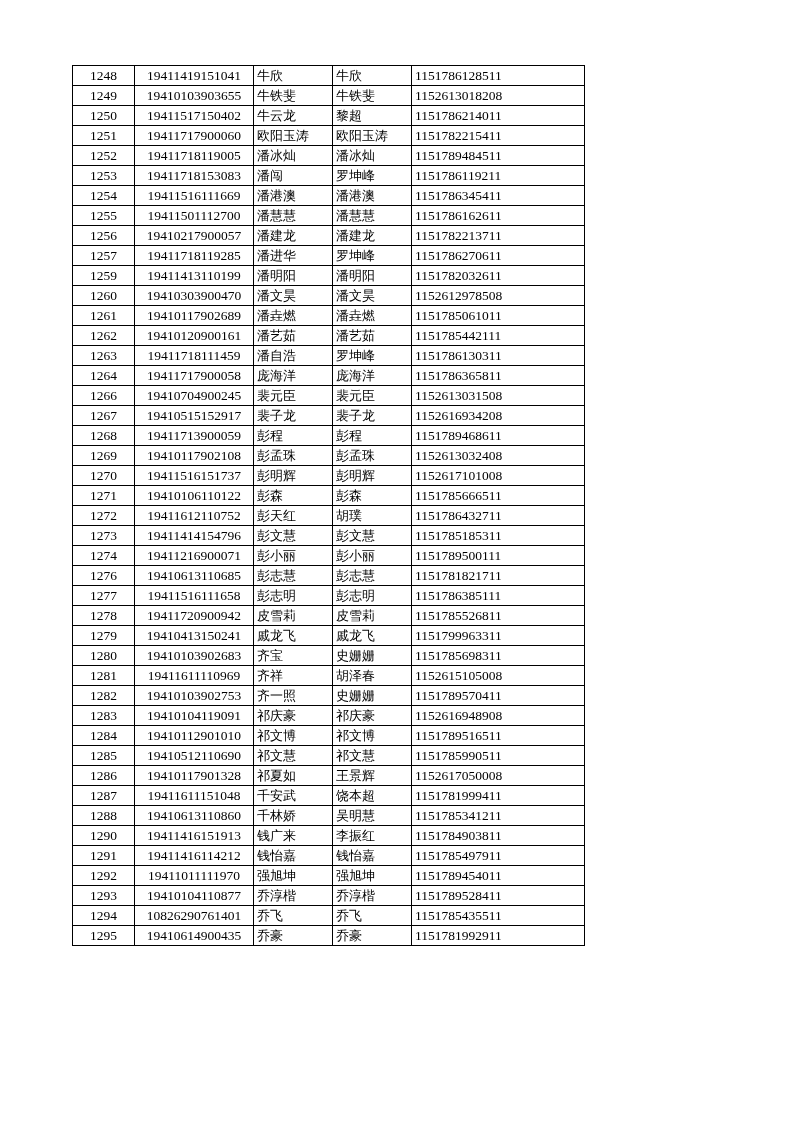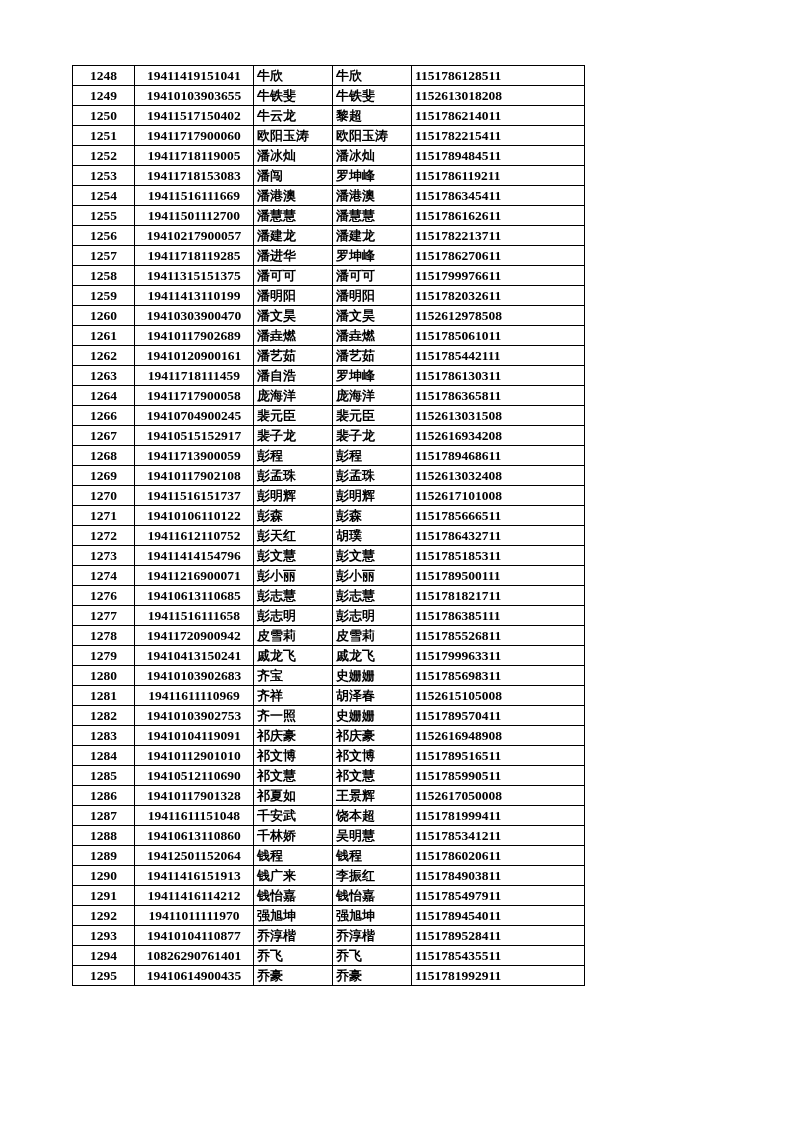--- a/index.html
+++ b/index.html
@@ -26,21 +26,20 @@
   .table-wrap {
     position: absolute;
     left: 72px;
     top: 65px;
     width: 477px;
   }
   table.data {
     border-collapse: collapse;
     width: 477px;
     table-layout: fixed;
-    font-weight: bold;
   }
   table.data td {
     border: 1px solid #000000;
     height: 19px;
     line-height: 19px;
     padding: 0 3px;
     font-size: 13.5px;
     font-family: "Liberation Serif", serif;
     white-space: nowrap;
     overflow: hidden;
@@ -145,27 +144,20 @@
             <td class="c-code">1151782213711</td>
           </tr>
           <tr>
             <td class="c-index">1257</td>
             <td class="c-id">19411718119285</td>
             <td class="c-name1"><span class="cjk">潘进华</span></td>
             <td class="c-name2"><span class="cjk">罗坤峰</span></td>
             <td class="c-code">1151786270611</td>
           </tr>
           <tr>
-            <td class="c-index">1258</td>
-            <td class="c-id">19411315151375</td>
-            <td class="c-name1"><span class="cjk">潘可可</span></td>
-            <td class="c-name2"><span class="cjk">潘可可</span></td>
-            <td class="c-code">1151799976611</td>
-          </tr>
-          <tr>
             <td class="c-index">1259</td>
             <td class="c-id">19411413110199</td>
             <td class="c-name1"><span class="cjk">潘明阳</span></td>
             <td class="c-name2"><span class="cjk">潘明阳</span></td>
             <td class="c-code">1151782032611</td>
           </tr>
           <tr>
             <td class="c-index">1260</td>
             <td class="c-id">19410303900470</td>
             <td class="c-name1"><span class="cjk">潘文昊</span></td>
@@ -346,27 +338,20 @@
             <td class="c-name1"><span class="cjk">千安武</span></td>
             <td class="c-name2"><span class="cjk">饶本超</span></td>
             <td class="c-code">1151781999411</td>
           </tr>
           <tr>
             <td class="c-index">1288</td>
             <td class="c-id">19410613110860</td>
             <td class="c-name1"><span class="cjk">千林娇</span></td>
             <td class="c-name2"><span class="cjk">吴明慧</span></td>
             <td class="c-code">1151785341211</td>
-          </tr>
-          <tr>
-            <td class="c-index">1289</td>
-            <td class="c-id">19412501152064</td>
-            <td class="c-name1"><span class="cjk">钱程</span></td>
-            <td class="c-name2"><span class="cjk">钱程</span></td>
-            <td class="c-code">1151786020611</td>
           </tr>
           <tr>
             <td class="c-index">1290</td>
             <td class="c-id">19411416151913</td>
             <td class="c-name1"><span class="cjk">钱广来</span></td>
             <td class="c-name2"><span class="cjk">李振红</span></td>
             <td class="c-code">1151784903811</td>
           </tr>
           <tr>
             <td class="c-index">1291</td>

